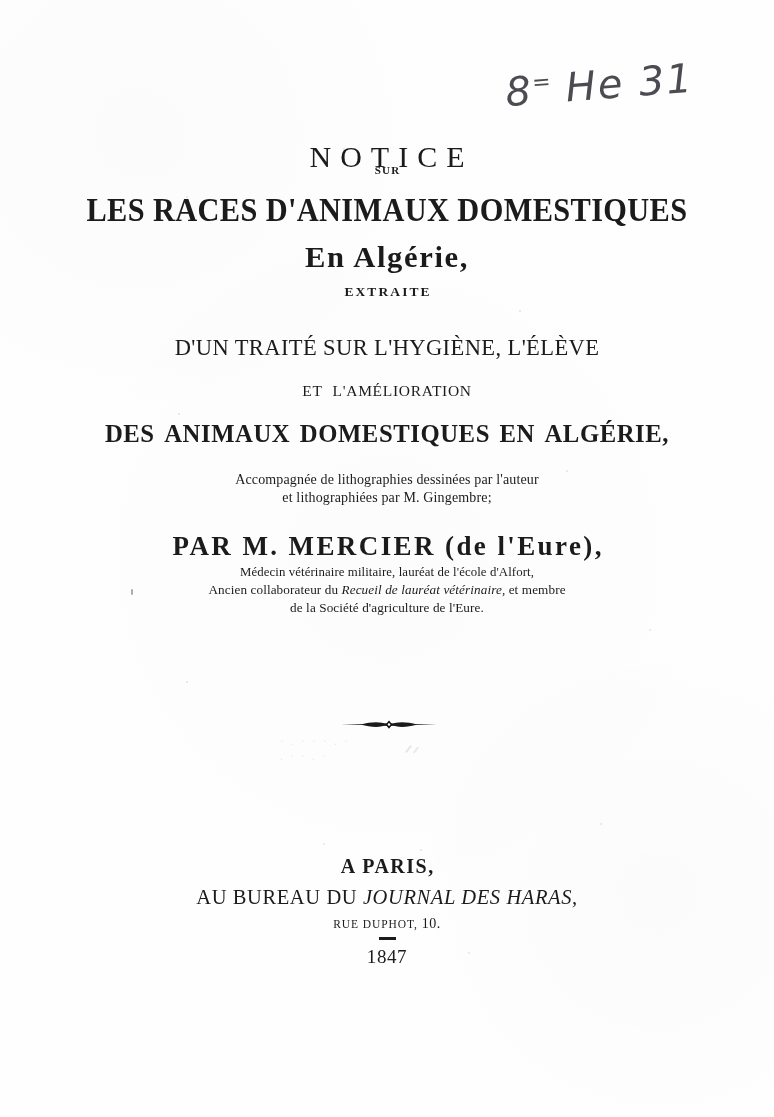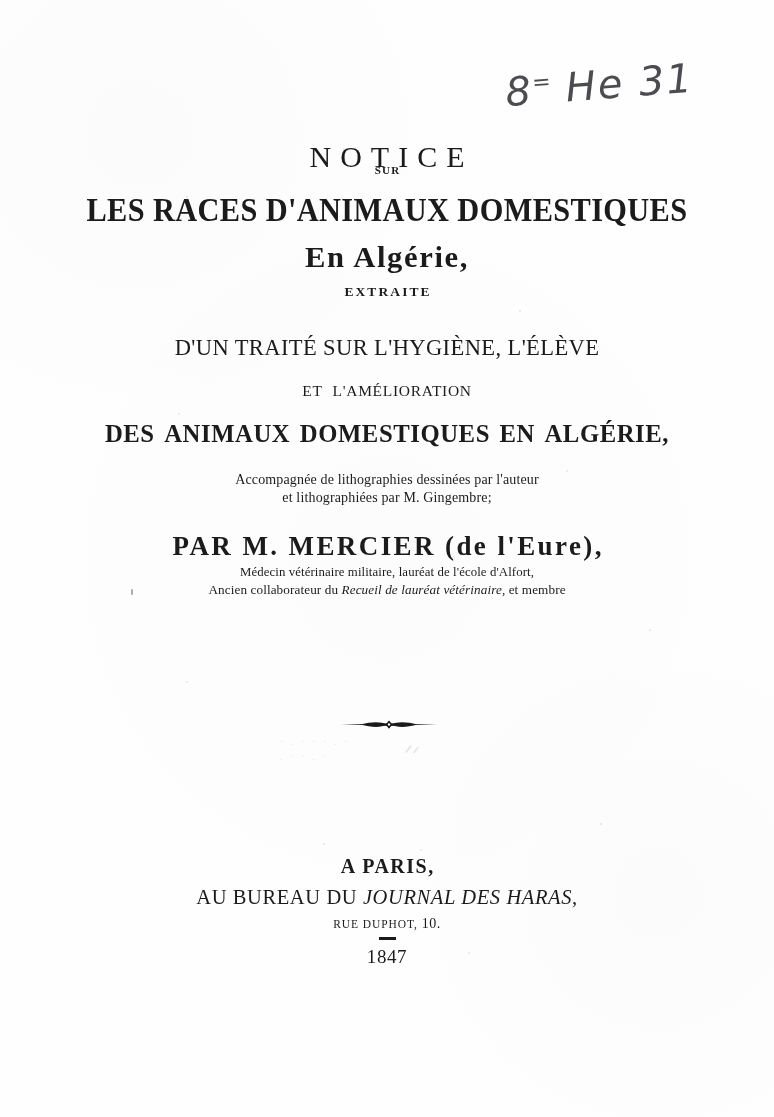--- a/index.html
+++ b/index.html
@@ -287,20 +287,21 @@
   <div class="centered l-par">PAR M. MERCIER (de l'Eure),</div>
 
   <div class="speck-cred"></div>
 
   <div class="centered l-cred1">Médecin vétérinaire militaire, lauréat de l'école d'Alfort,</div>
 
   <div class="centered l-cred2">
     <span>Ancien collaborateur du </span><em>Recueil de lauréat vétérinaire</em><span>, et membre</span>
   </div>
 
+  <div class="centered l-cred3">de la Société d'agriculture de l'Eure.</div>
 
   <div class="ornament">
     <svg width="96" height="13" viewBox="0 0 96 13" aria-hidden="true">
       <path d="M0 6.6 L30 6.0 L48 5.2 L66 6.0 L96 6.6 L66 7.2 L48 8.0 L30 7.2 Z" fill="#1f1f1f"></path>
       <path d="M20 6.6 C30 3.6, 40 3.2, 46 6.6 C40 10.0, 30 9.6, 20 6.6 Z" fill="#1a1a1a"></path>
       <path d="M76 6.6 C66 3.6, 56 3.2, 50 6.6 C56 10.0, 66 9.6, 76 6.6 Z" fill="#1a1a1a"></path>
       <path d="M48 2.4 L51.4 6.6 L48 10.8 L44.6 6.6 Z" fill="#111"></path>
       <circle cx="48" cy="6.6" r="1.25" fill="#fdfdfd"></circle>
     </svg>
   </div>

